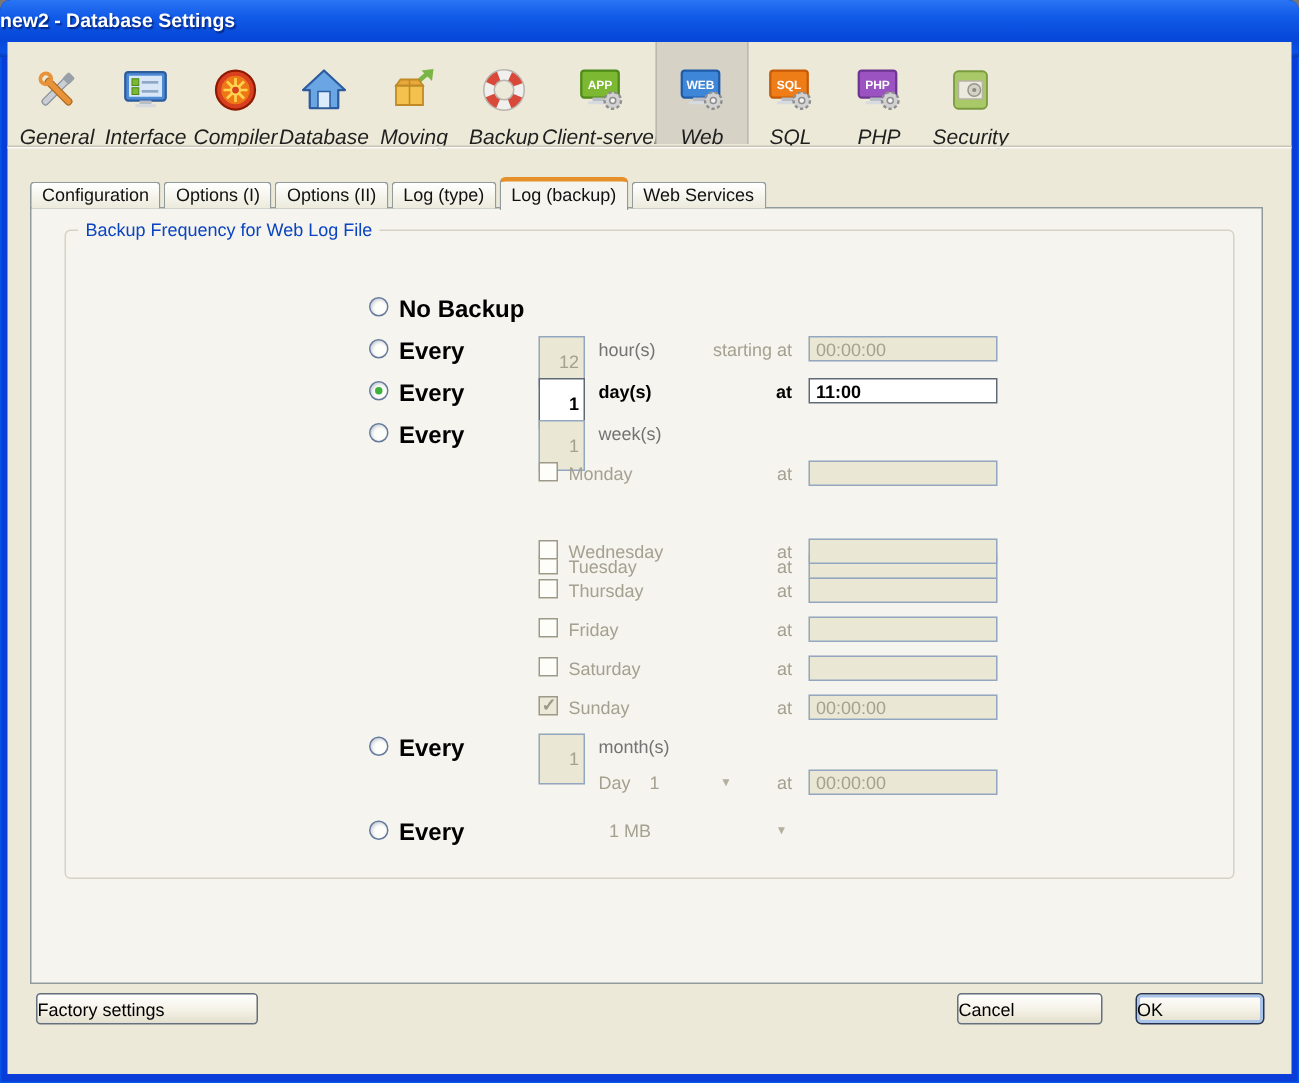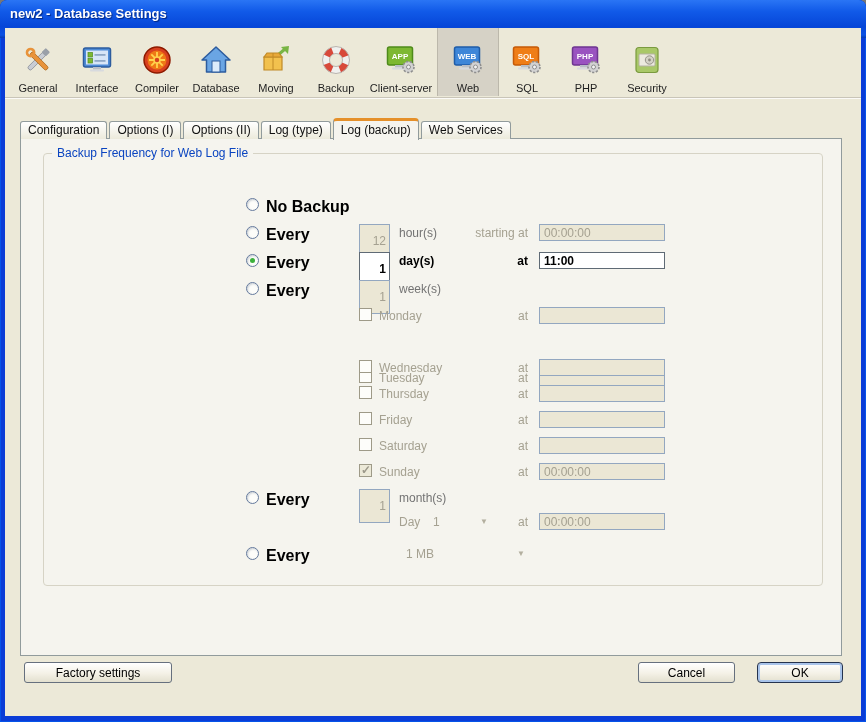--- a/index.html
+++ b/index.html
@@ -8,35 +8,35 @@
 
   .window {
     position:relative; width:866px; height:722px;
     background:#0a3cd7; border-radius:7px 7px 0 0; overflow:hidden;
     box-shadow: inset 0 0 0 1px #0653e8;
   }
   .titlebar {
     position:absolute; left:0; top:0; right:0; height:38px;
     background:linear-gradient(180deg,#2a75f5 0%,#115ae8 30%,#0646d8 70%,#0b51e4 92%,#063bb4 100%);
     color:#fff; font-weight:bold; font-size:13px; line-height:28px;
-    padding-left:10px; text-shadow:1px 1px 1px #00257e;
+    text-shadow:1px 1px 1px #00257e;
     border-radius:7px 7px 0 0;
   }
   .client {
     position:absolute; left:5px; top:28px; width:856px; height:688px;
     background:#ece9d8;
   }
 
   
   .toolbar { position:absolute; left:0; top:0; right:0; height:69px; }
   .tbtn {
     position:absolute; top:0; height:68px; display:flex; flex-direction:column;
     align-items:center; padding-top:16px; cursor:default;
   }
-  .tbtn .tlabel { font-size:11px; color:#1f1f1f; margin-top:2px; white-space:nowrap; }
+  .tbtn .tlabel { font-size:14px; color:#1f1f1f; margin-top:2px; white-space:nowrap;font-style:italic; }
   .tbtn.selected { background:#d6d2c6; border-left:1px solid #bcb8ab; border-right:1px solid #bcb8ab; }
   .tb-divider {
     position:absolute; left:0; right:0; top:69px; height:2px;
     background:linear-gradient(180deg,#c9c5b8 0 50%,#fbfaf7 50% 100%);
   }
 
   
   .tabs {
     position:absolute; left:15px; top:89px; height:22px;
     display:flex; align-items:flex-end; z-index:3;
@@ -108,21 +108,21 @@
   .dd-arrow { position:absolute; top:5px; font-size:8px; color:#b3af9f; }
   .daylbl { position:absolute; left:378px; top:3px; font-size:12px; color:#a5a191; }
   .dayval { position:absolute; left:412px; top:3px; font-size:12px; color:#a5a191; }
   .mbval  { position:absolute; left:385px; top:3px; font-size:12px; color:#a5a191; }
 
   
   .btn {
     position:absolute; top:634px; height:21px; font-size:12px; color:#000;
     font-family:"Liberation Sans", sans-serif;
     background:linear-gradient(180deg,#ffffff,#f4f1e6 55%,#e3e0cf);
-    border:1px solid #66707e; border-radius:3px; text-align:center;
+    border:1px solid #66707e; border-radius:3px; text-align:left;
   }
   .btn-factory { left:19px; width:148px; }
   .btn-cancel  { left:633px; width:97px; }
   .btn-ok {
     left:752px; width:86px; border:1px solid #25334e;
     box-shadow:inset 0 0 0 2px #a9c4ea; border-radius:4px;
   }
 </style>
 </head>
 <body>

